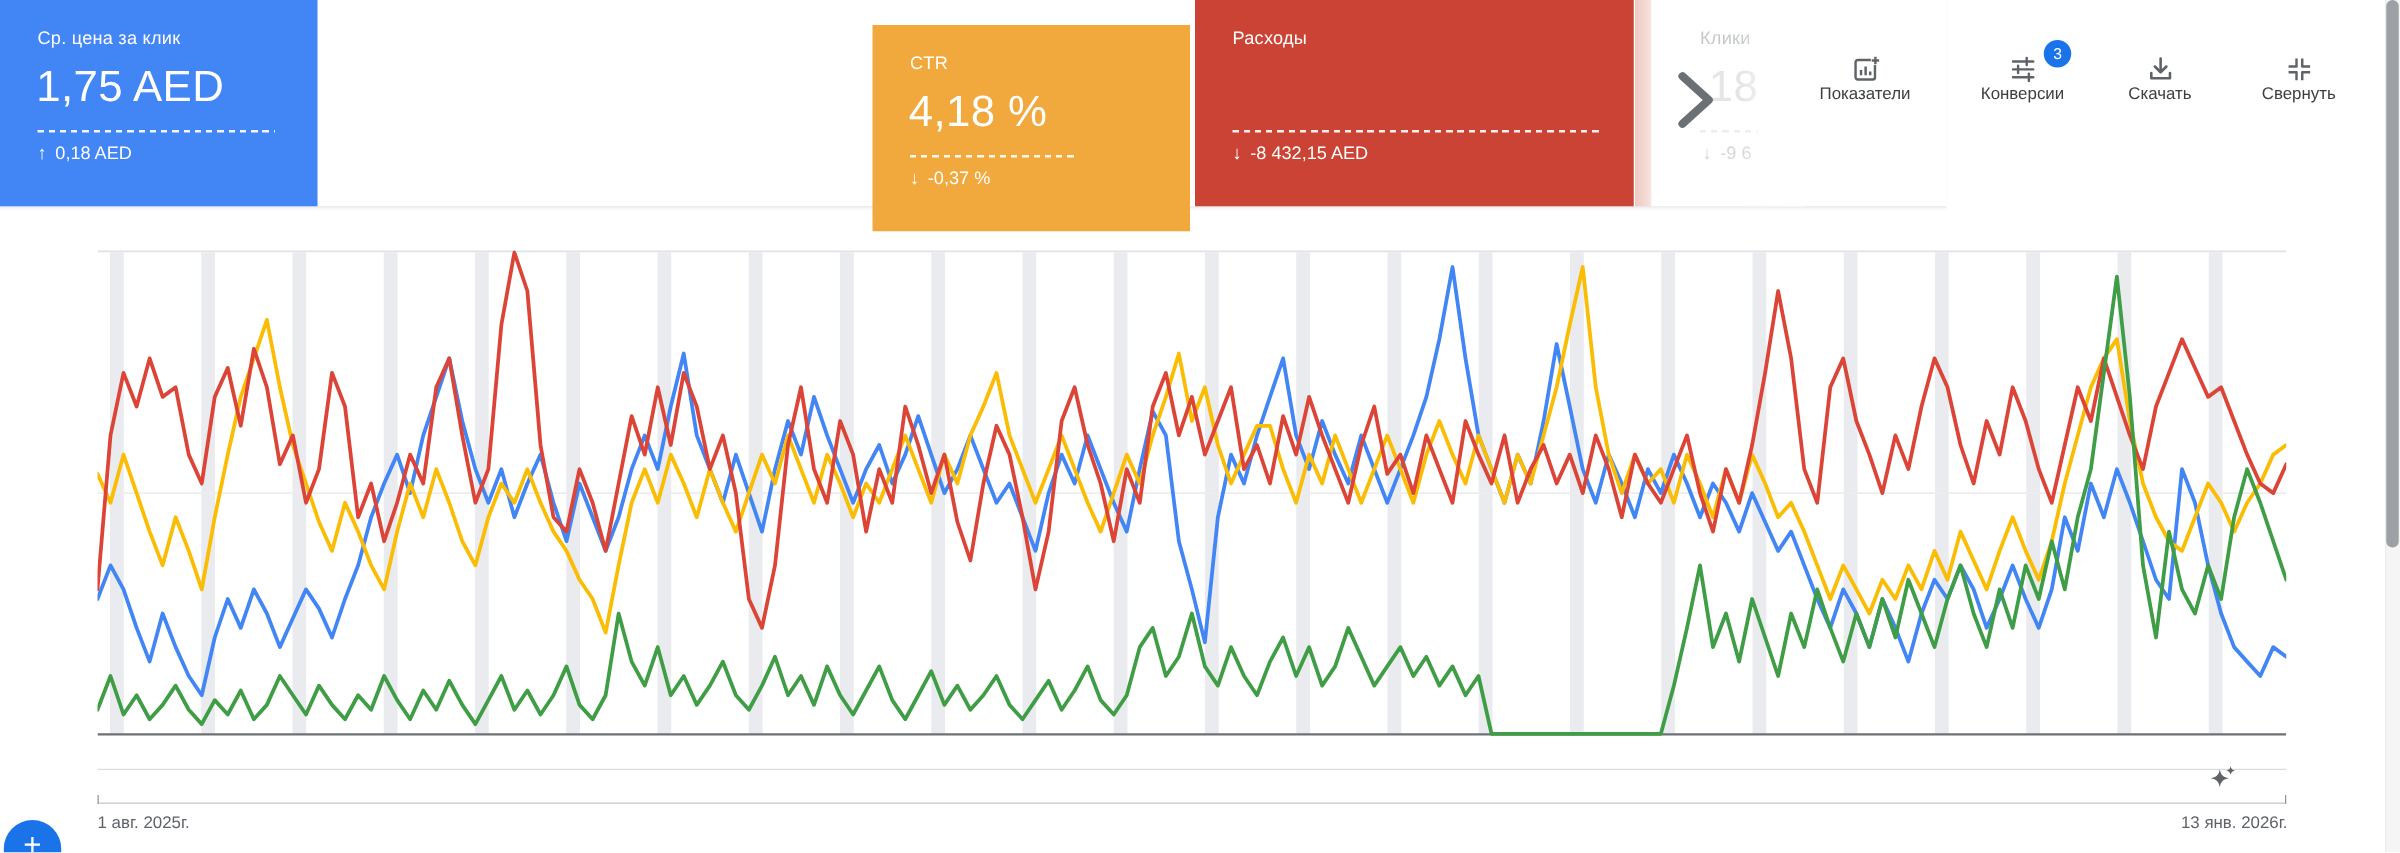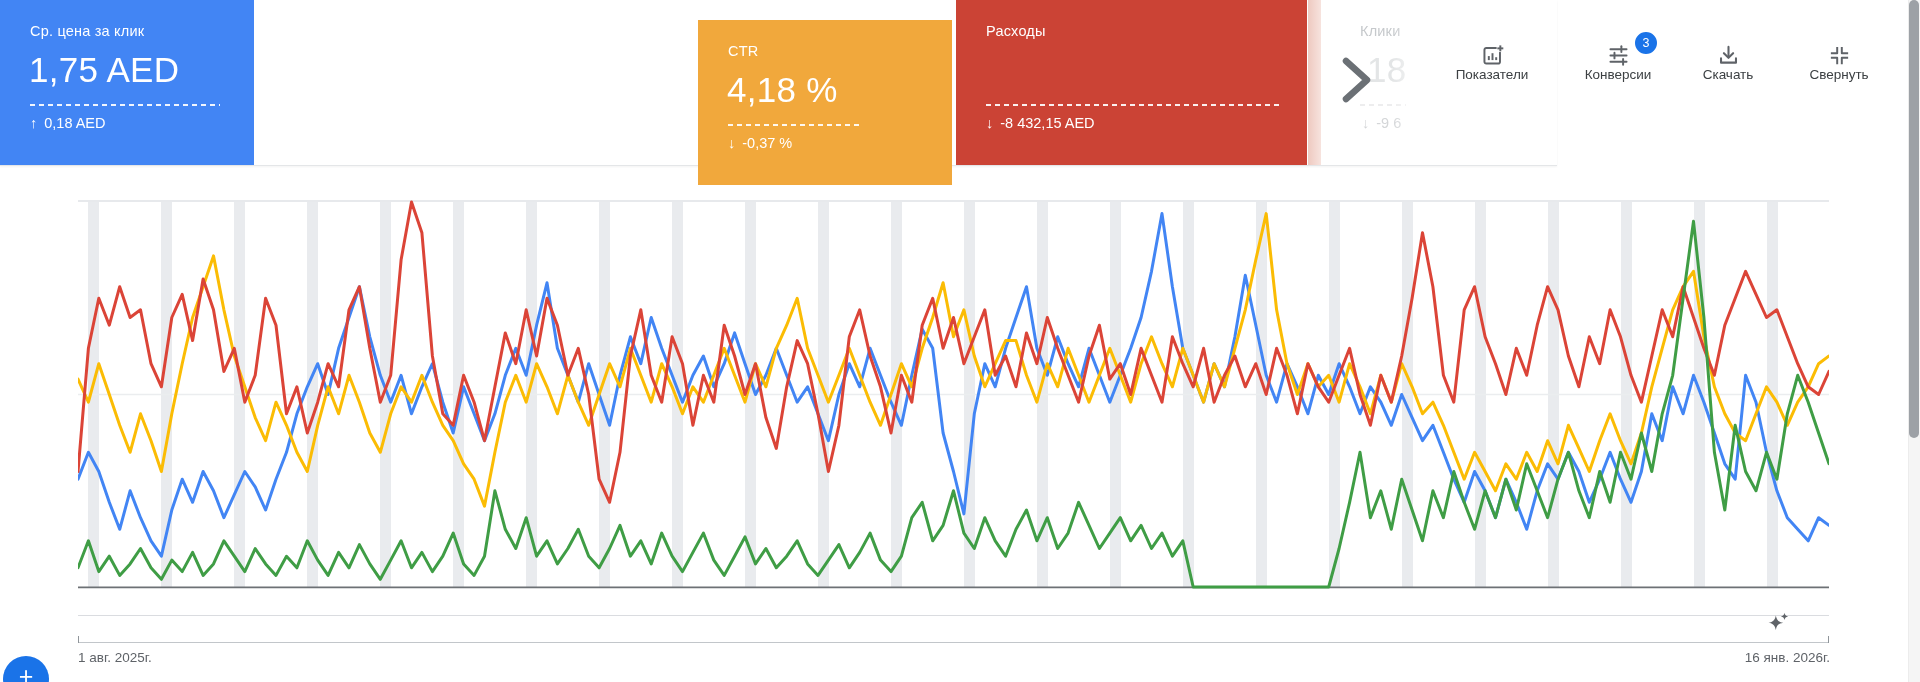--- a/index.html
+++ b/index.html
@@ -200,21 +200,21 @@
     <div class="tick l"></div>
     <div class="tick r"></div>
   </div>
 
   <svg class="sparkle" viewBox="0 0 24 24">
     <path fill="#5f6368" d="M10,5 C10.8,9.3 12.4,10.9 16.8,11.7 C12.4,12.5 10.8,14.1 10,18.4 C9.2,14.1 7.6,12.5 3.2,11.7 C7.6,10.9 9.2,9.3 10,5 Z"></path>
     <path fill="#5f6368" d="M18,2.5 C18.4,4.7 19.2,5.5 21.4,5.9 C19.2,6.3 18.4,7.1 18,9.3 C17.6,7.1 16.8,6.3 14.6,5.9 C16.8,5.5 17.6,4.7 18,2.5 Z"></path>
   </svg>
 
   <div class="date l">1 авг. 2025г.</div>
-  <div class="date r">16 янв. 2026г.</div>
+  <div class="date r">13 янв. 2026г.</div>
 
   <div class="fab">
     <span>+</span>
   </div>
 
   <div class="sb-track"></div>
   <div class="sb-thumb"></div>
 </div>
 
 </body></html>

